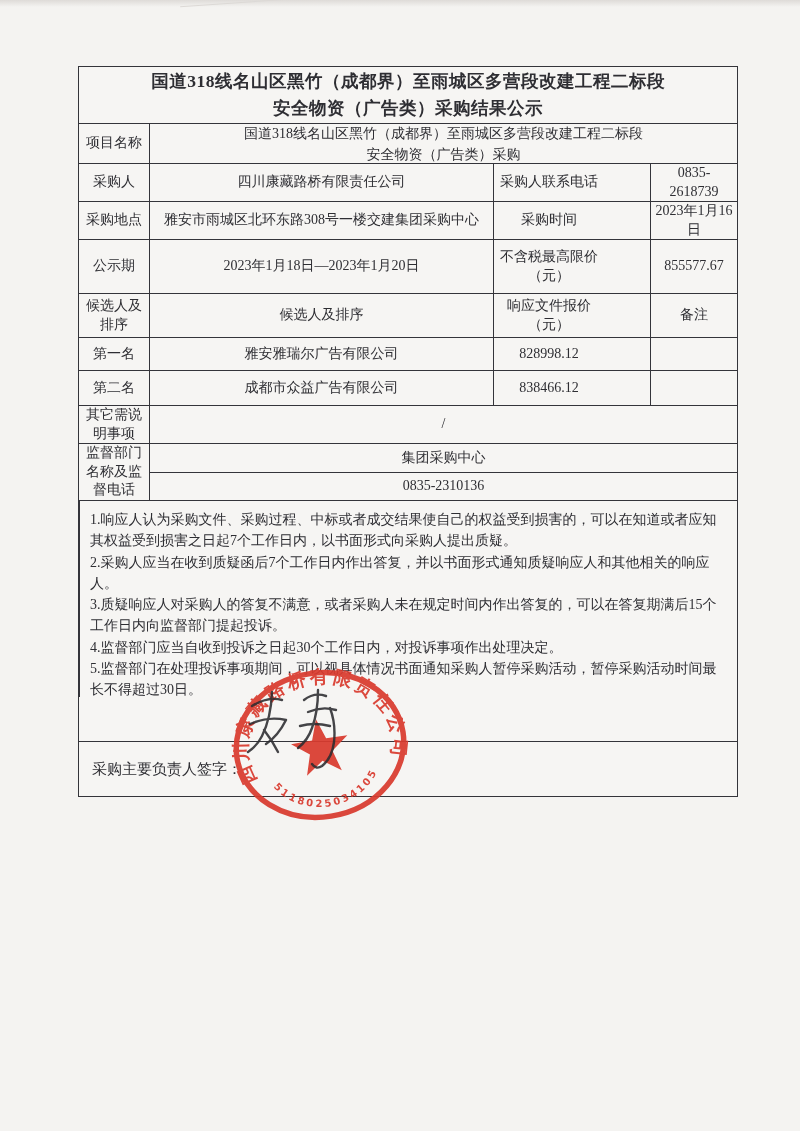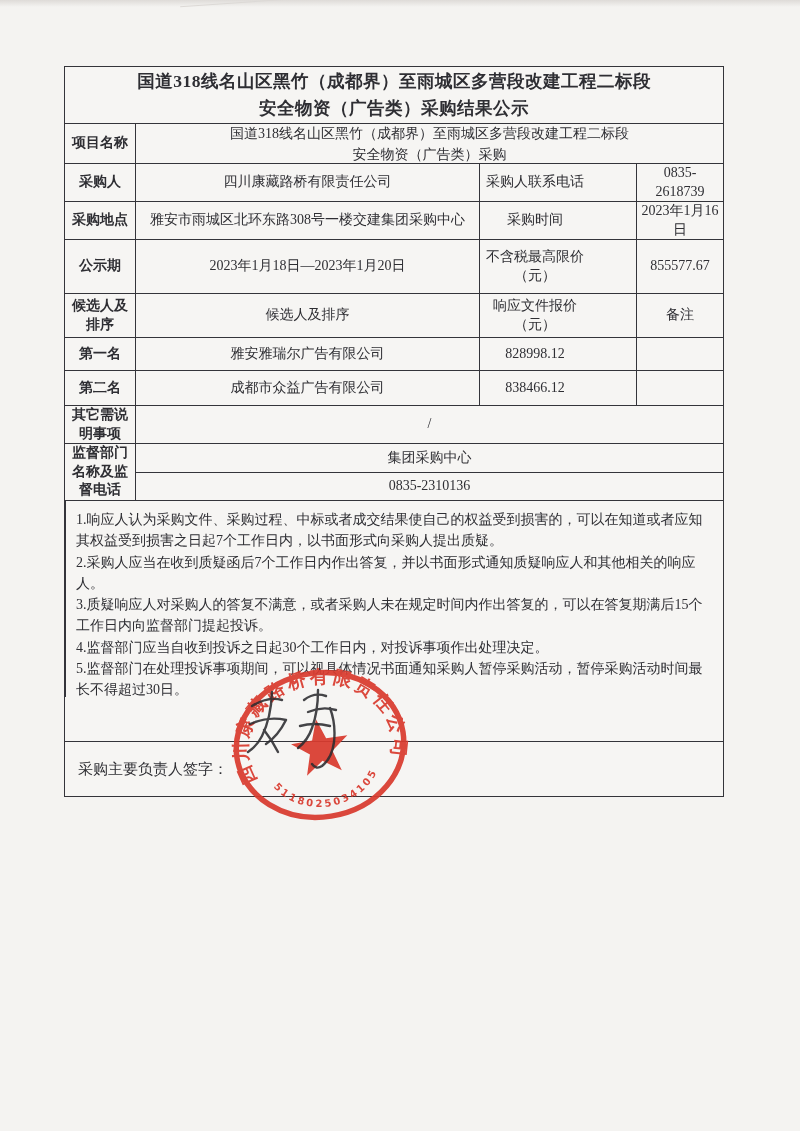--- a/index.html
+++ b/index.html
@@ -7,32 +7,32 @@
     width:800px;height:1131px;position:relative;overflow:hidden;
     background:#f4f3f1;
     font-family:"Liberation Serif","DejaVu Serif",serif;
     color:#2e2e33;
   }
   .scan-edge{position:absolute;left:0;top:0;width:800px;height:7px;
     background:linear-gradient(#dedbd8,#f4f3f1);}
   .scan-crease{position:absolute;left:180px;top:2px;width:120px;height:1px;
     background:#dcd9d6;transform:rotate(-4deg);}
   .doc-table{
-    position:absolute;left:64px;top:66px;width:660px;
+    position:absolute;left:78px;top:66px;width:660px;
     border:1.6px solid #34343a;background:#f6f5f3;box-sizing:border-box;
   }
   .row{display:flex;box-sizing:border-box;}
   .row + .row{border-top:1.5px solid #34343a;}
   .cell{
     display:flex;align-items:center;justify-content:center;
     text-align:center;box-sizing:border-box;
     font-size:14px;line-height:1.35;padding:2px 4px;
   }
   .cell + .cell, .stack{border-left:1.5px solid #34343a;}
-  .label{width:70px;flex:none;padding:2px 5px;font-weight:bold;}
+  .label{width:70px;flex:none;padding:2px 5px;}
   .c2{width:344px;flex:none;}
   .c3{width:111px;flex:none;}
   .c4{flex:1;margin-left:46px;}
   .span-rest{flex:1;flex-direction:column;justify-content:center;}
   .title-row{height:56px;flex-direction:column;align-items:center;justify-content:center;}
   .title-line{font-size:17.5px;font-weight:bold;line-height:1.55;letter-spacing:.5px;}
   .two-line div{line-height:1.5;}
   .stack{flex:1;display:flex;flex-direction:column;box-sizing:border-box;}
   .sub{flex:1;display:flex;align-items:center;justify-content:center;font-size:14px;}
   .sub + .sub{border-top:1.5px solid #34343a;}

